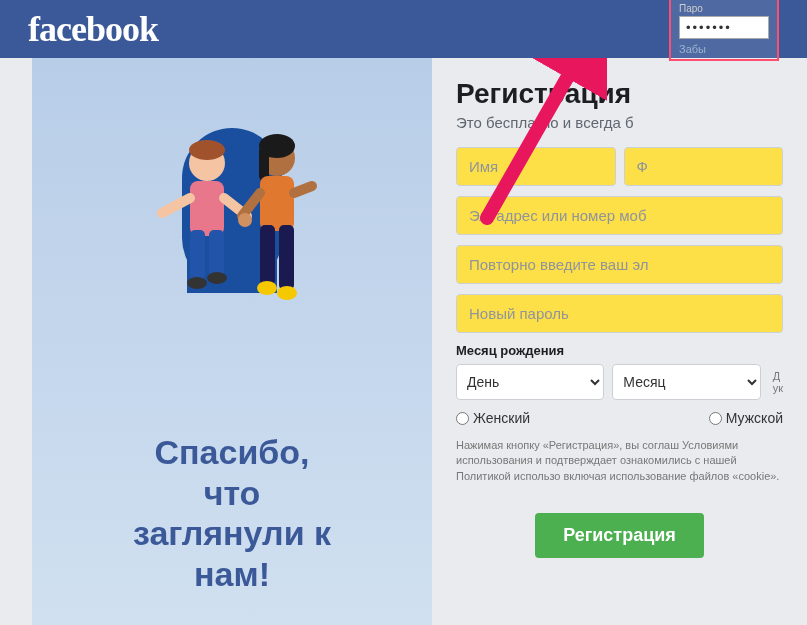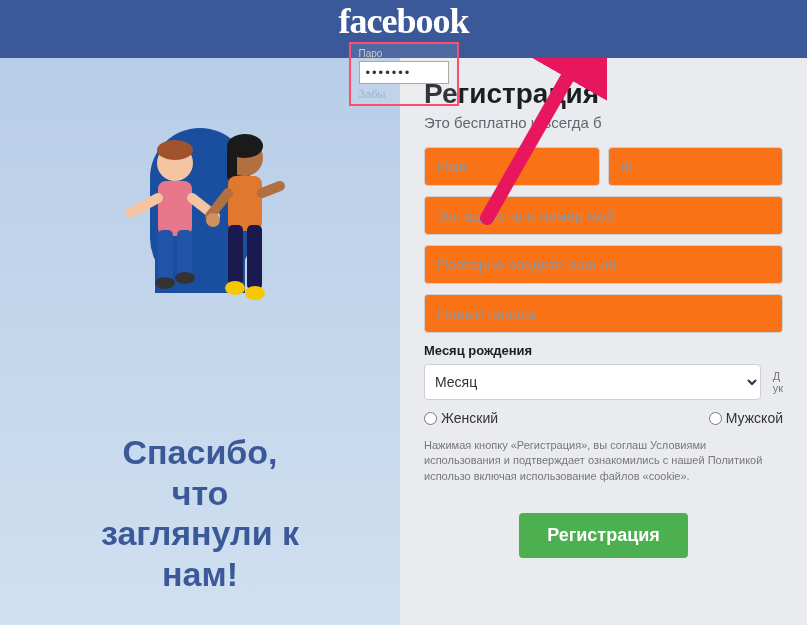--- a/index.html
+++ b/index.html
@@ -15,21 +15,20 @@
     
     .top-nav {
       background: #3b5998;
       height: 58px;
       display: flex;
       align-items: center;
       justify-content: space-between;
       padding: 0 28px;
       position: relative;
       z-index: 10;
-      flex-direction: column;
     }
 
     .fb-logo {
       font-family: Georgia, serif;
       font-size: 36px;
       color: white;
       font-weight: bold;
       letter-spacing: -1px;
     }
 
@@ -103,20 +102,21 @@
 
     
     .left-side {
       width: 400px;
       background: linear-gradient(180deg, #b8cde8 0%, #d0e0f0 100%);
       position: relative;
       overflow: hidden;
       display: flex;
       align-items: flex-end;
       padding-bottom: 20px;
+      margin-left: 32px;
     }
 
     .illustration {
       position: absolute;
       top: 0; left: 0; right: 0;
       height: 320px;
       display: flex;
       align-items: center;
       justify-content: center;
     }
@@ -155,21 +155,21 @@
       margin-bottom: 16px;
     }
 
     .form-input {
       width: 100%;
       padding: 10px 12px;
       border: 1px solid #ccd0d5;
       border-radius: 4px;
       font-size: 15px;
       color: #333;
-      background: #f97316;
+      background: #fde047;
       margin-bottom: 10px;
       outline: none;
     }
 
     .form-input::placeholder {
       color: #90949c;
     }
 
     .birthday-label {
       font-size: 13px;
@@ -329,20 +329,23 @@
       <input class="form-input" type="text" style="margin-bottom: 0px; flex: 1 1 0%;" placeholder="Имя">
       <input class="form-input" type="text" style="margin-bottom: 0px; flex: 1 1 0%;" placeholder="Ф">
     </div>
 
     <input class="form-input" type="text" placeholder="Эл. адрес или номер моб" style="">
     <input class="form-input" type="text" placeholder="Повторно введите ваш эл" style="">
     <input class="form-input" type="password" placeholder="Новый пароль" style="">
 
     <div class="birthday-label">Месяц рождения</div>
     <div class="birthday-row">
+      <select class="birthday-select">
+        <option>День</option>
+      </select>
       <select class="birthday-select">
         <option>Месяц</option>
       </select>
       <span style="font-size:11px; color:#777; align-self:center; margin-left:4px;">Д<br>ук</span>
     </div>
 
     <div class="gender-row">
       <label class="gender-option">
         <input type="radio" name="gender" style="">
         <span>Женский</span>

